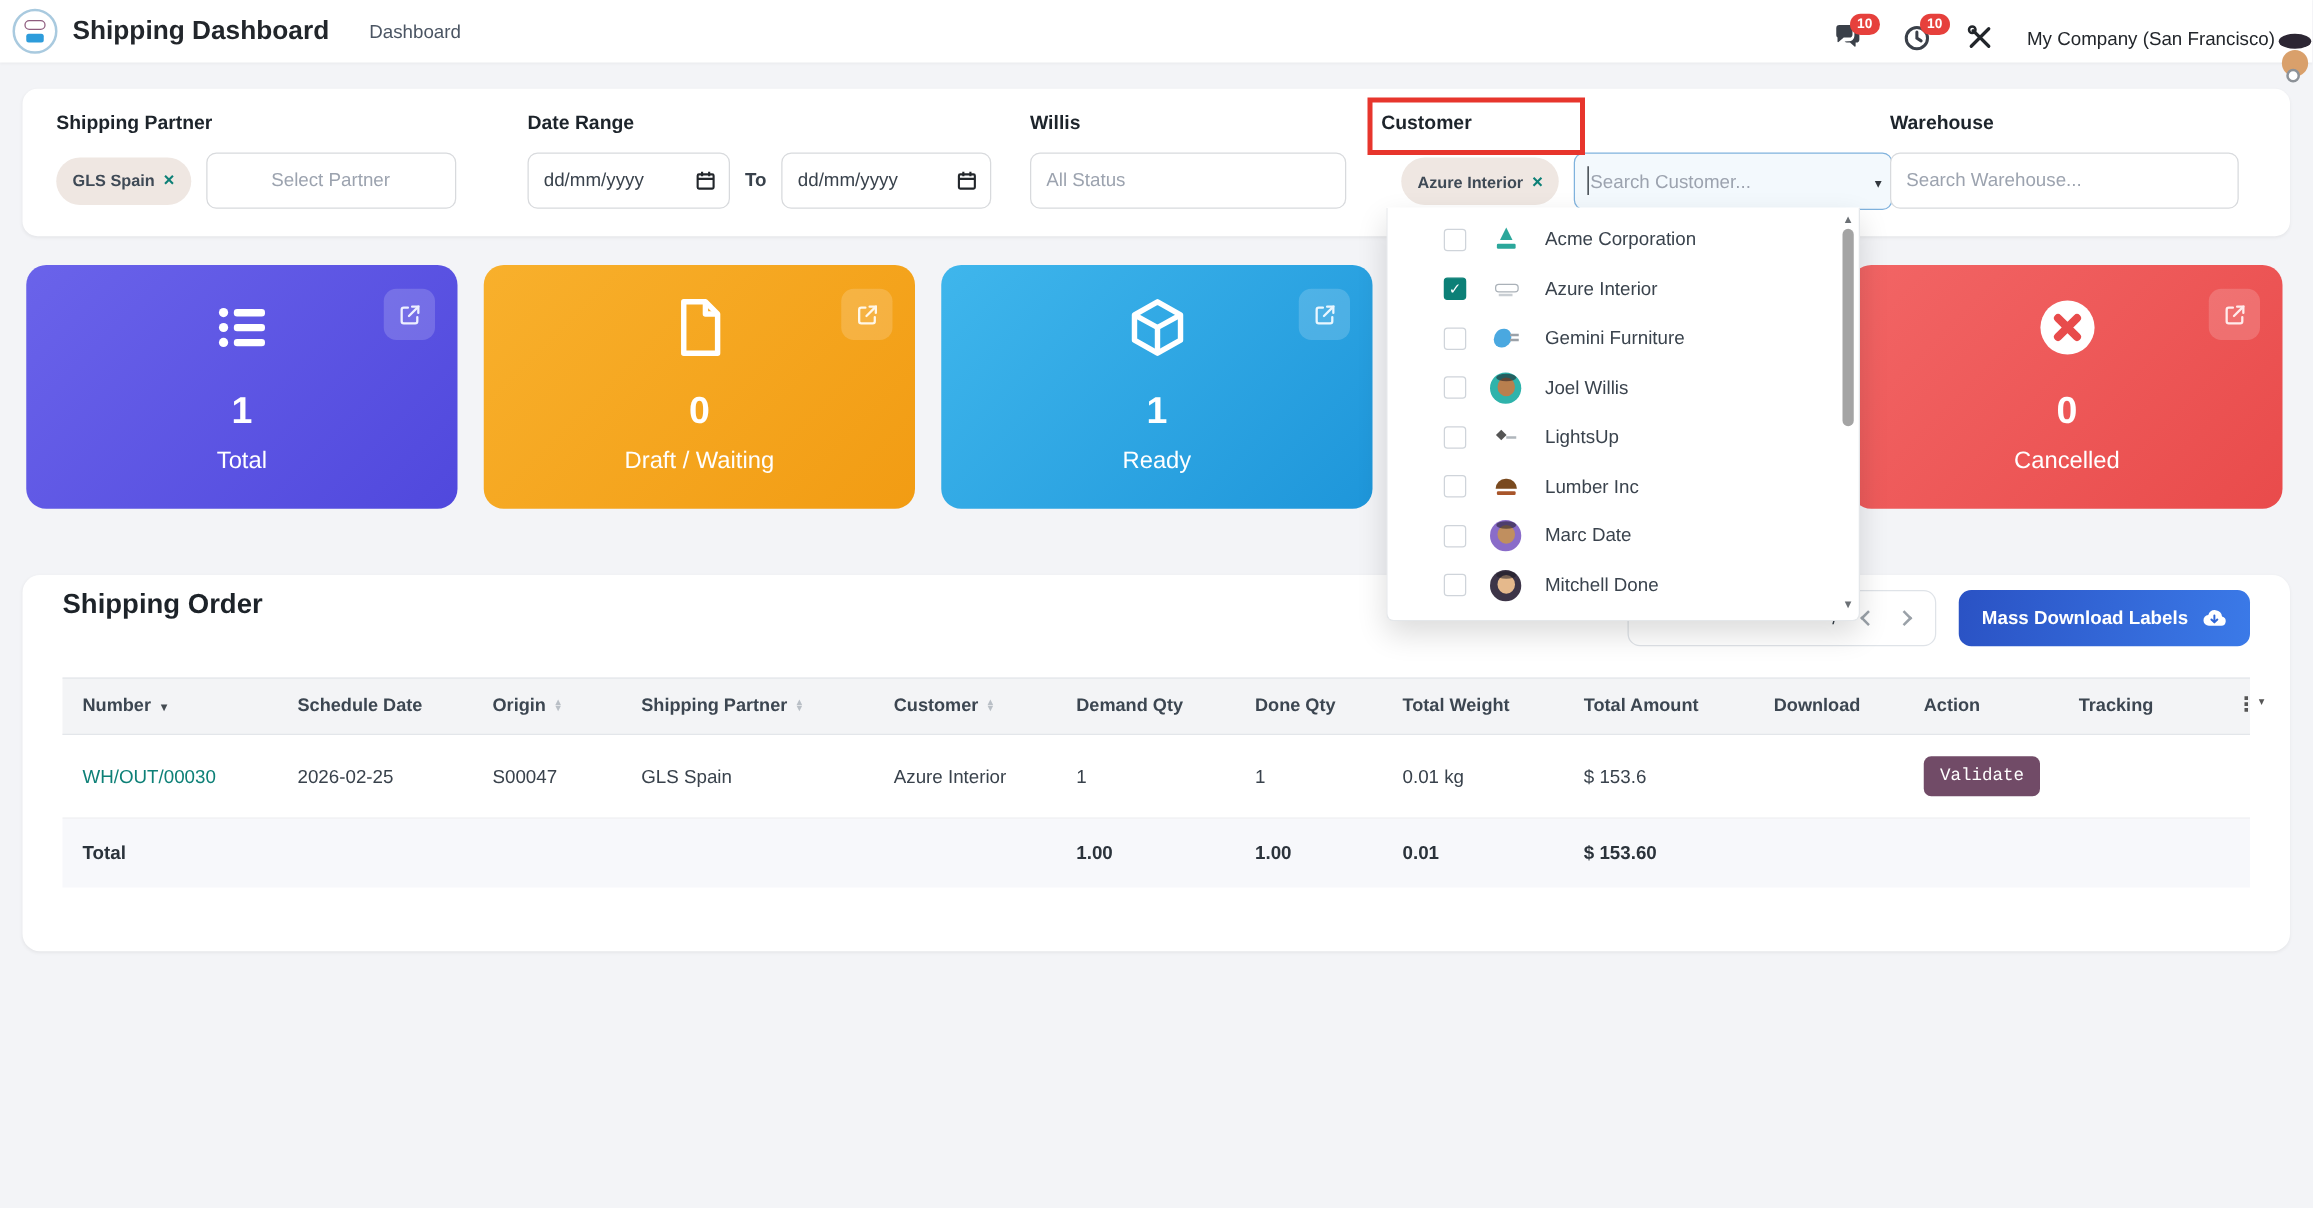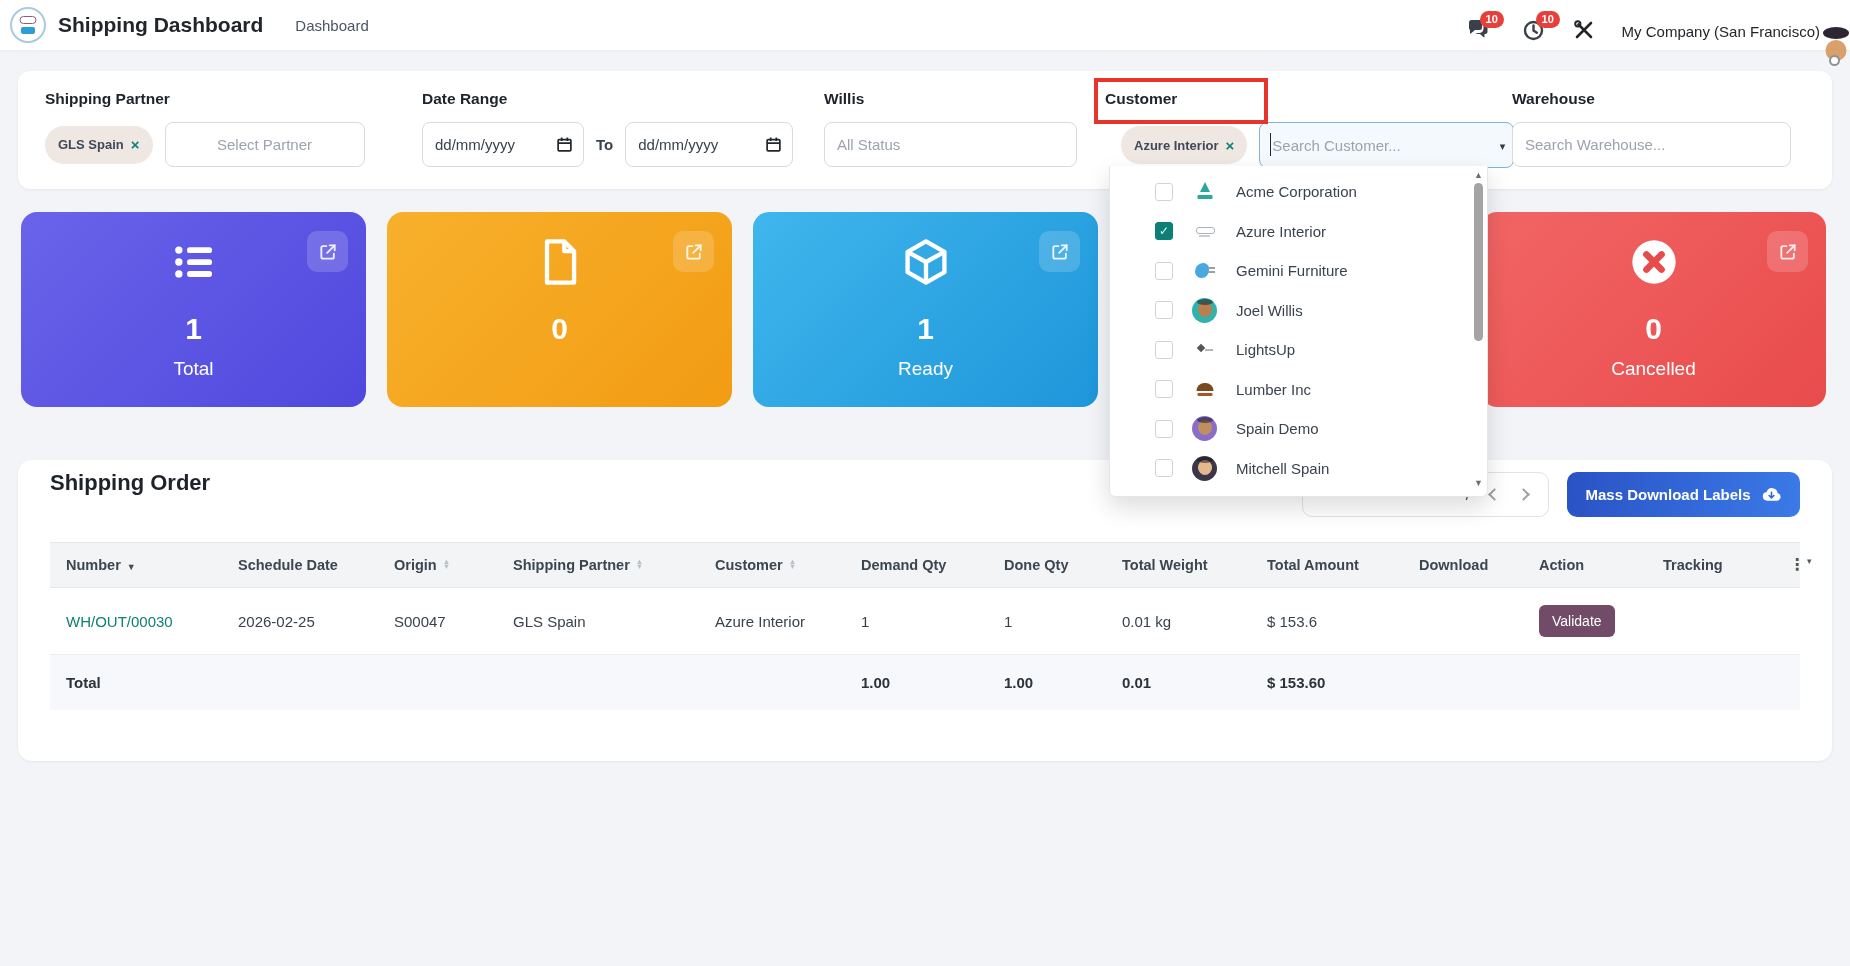--- a/index.html
+++ b/index.html
@@ -110,21 +110,21 @@
   .trow>div:nth-child(12){width:126px}
   .trow>div:nth-child(13){flex:1;display:flex;justify-content:flex-end;padding-right:14px}
   .thead{height:46px;background:#f3f4f6;border-top:1px solid #e3e6ea;border-bottom:1px solid #e3e6ea;font-size:14.5px;font-weight:bold;color:#3c4651}
   .th-inner{display:inline-flex;align-items:center;gap:6px}
   .sort-desc::after{content:"▼";font-size:9px;color:#444b52}
   .sort-both{display:inline-flex;flex-direction:column;line-height:.62;font-size:7.5px;color:#b9bfc6}
   .sort-both::before{content:"▲"}
   .sort-both::after{content:"▼"}
   .tbody{height:67px;border-bottom:1px solid #ebedf0;font-size:15px;color:#39424c}
   .link{color:#0e8077;cursor:pointer}
-  .validate-btn{background:#714b67;color:#fff;border:none;border-radius:6px;font-family:Liberation Sans, sans-serif;font-size:14px;padding:8px 13px;cursor:pointer}
+  .validate-btn{background:#714b67;color:#fff;border:none;border-radius:6px;font-family:Liberation Mono, monospace;font-size:14px;padding:8px 13px;cursor:pointer}
   .tfoot{height:55px;background:#f7f8fb;font-size:15px;font-weight:bold;color:#2b333b}
   .cols-icon{display:inline-flex;align-items:flex-start;gap:2px;cursor:pointer;color:#555}
   .cols-icon::before{content:"⋮";font-size:16px;font-weight:bold;line-height:1}
   .cols-icon::after{content:"▾";font-size:9px;margin-top:-1px}
 </style>
 </head>
 <body>
 
 <div class="topbar">
   <div class="app-logo"></div>
@@ -245,20 +245,21 @@
       </svg>
   </div>
   <div class="ext-btn">
     <svg width="20" height="20" viewBox="0 0 24 24" fill="none" stroke="#fff7e8" stroke-width="2.2" stroke-linecap="round">
         <path d="M10 5H6a2 2 0 00-2 2v11a2 2 0 002 2h11a2 2 0 002-2v-4"></path>
         <path d="M14 4h6v6"></path>
         <path d="M20 4l-9 9"></path>
       </svg>
   </div>
   <div class="num">0</div>
+  <div class="lbl">Draft / Waiting</div>
 </div>
 
 <div class="card c-ready">
   <div class="icn">
     <svg width="52" height="52" viewBox="0 0 24 24" fill="none" stroke="#fff" stroke-width="2" stroke-linejoin="round">
         <path d="M12 2.5l8.5 4.8v9.4L12 21.5l-8.5-4.8V7.3z"></path>
         <path d="M3.5 7.3L12 12l8.5-4.7"></path>
         <path d="M12 12v9.5"></path>
       </svg>
   </div>
@@ -402,25 +403,25 @@
     <span class="opt-name">LightsUp</span>
   </div>
   <div class="opt">
     <span class="cb"></span>
     <span class="av lumber"></span>
     <span class="opt-name">Lumber Inc</span>
   </div>
   <div class="opt">
     <span class="cb"></span>
     <span class="av marc face"></span>
-    <span class="opt-name">Spain Demo</span>
+    <span class="opt-name">Marc Date</span>
   </div>
   <div class="opt">
     <span class="cb"></span>
     <span class="av mitchell face"></span>
-    <span class="opt-name">Mitchell Spain</span>
+    <span class="opt-name">Mitchell Done</span>
   </div>
   <div class="scrollbar">
     <span class="sb-up">▲</span>
     <span class="sb-thumb"></span>
     <span class="sb-down">▼</span>
   </div>
 </div>
 
 </body></html>

